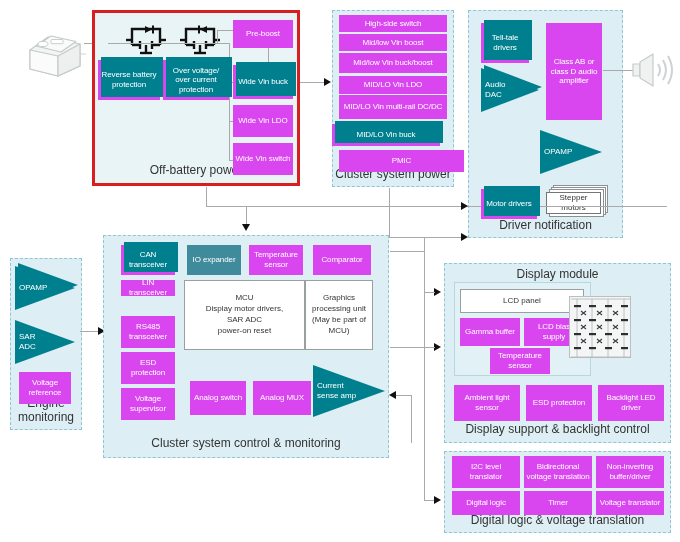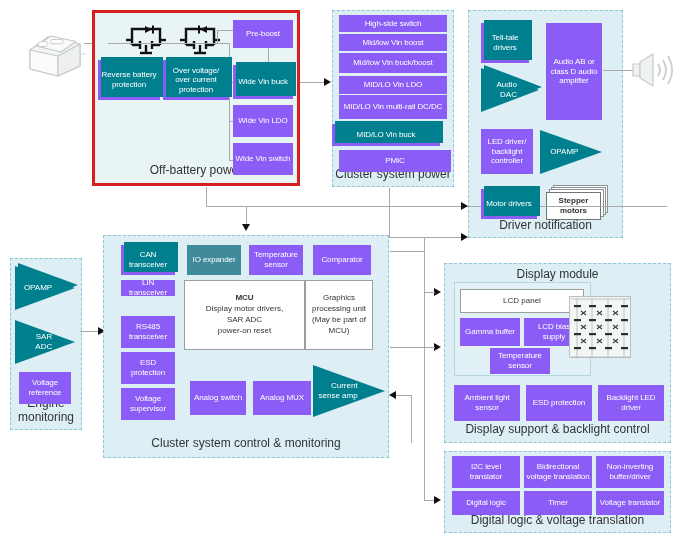--- a/index.html
+++ b/index.html
@@ -30,21 +30,21 @@
 
   
   .group.offbatt {
     background:#e9f4f7;
     border:3px solid #d81f1f;
   }
 
   
   .blk {
     position:absolute;
-    background:#8b5cf6;
+    background:#d946ef;
     color:#ffffff;
     font-size:8px;
     line-height:1.2;
     display:flex;
     align-items:center;
     justify-content:center;
     text-align:center;
     padding:1px 2px;
     letter-spacing:-0.1px;
   }
@@ -94,21 +94,21 @@
   }
   .tri > .tri-shape{
     position:absolute; left:0; top:0; width:100%; height:100%;
     background:#00808f;
     clip-path:polygon(0 0, 0 100%, 100% 50%);
   }
   .tri > .tri-txt{
     position:relative; z-index:2;
     width:62%;
     padding-left:4px;
-    text-align:right;
+    text-align:left;
   }
   .tri.stack2::before{
     content:"";
     position:absolute; left:3px; top:-3px;
     width:100%; height:100%;
     background:#00808f;
     clip-path:polygon(0 0, 0 100%, 100% 50%);
     z-index:0;
   }
 
@@ -269,53 +269,50 @@
   </div>
   <div class="blk" style="left:339px; top:76px; width:108px; height:18px;">
     <span>MID/LO Vin LDO</span>
   </div>
   <div class="blk" style="left:339px; top:95px; width:108px; height:24px;">
     <span>MID/LO Vin multi-rail DC/DC</span>
   </div>
   <div class="blk stack" style="left:332px; top:124px; width:108px; height:22px;">
     <span>MID/LO Vin buck</span>
   </div>
-  <div class="blk" style="left:339px; top:150px; width:112px; height:22px;">
+  <div class="blk" style="left:339px; top:150px; width:125px; height:22px;">
     <span>PMIC</span>
   </div>
 
   <div class="group" style="left:468px; top:10px; width:155px; height:228px;">
     <div class="group-label" style="bottom:4px;">Driver notification</div>
   </div>
 
   <div class="blk stack" style="left:481px; top:23px; width:48px; height:40px;">
     <span>Tell-tale drivers</span>
   </div>
   <div class="tri stack2" style="left:481px; top:68px; width:58px; height:44px;">
     <span class="tri-shape"></span>
     <span class="tri-txt">Audio DAC</span>
   </div>
   <div class="blk" style="left:546px; top:23px; width:56px; height:97px;">
-    <span>Audio AB or class D audio amplifier</span>
-  </div>
-  <div class="blk" style="left:481px; top:129px; width:52px; height:45px;">
-    <span>LED driver/ backlight controller</span>
+    <span>Class AB or class D audio amplifier</span>
   </div>
   <div class="tri" style="left:540px; top:130px; width:62px; height:44px;">
     <span class="tri-shape"></span>
     <span class="tri-txt">OPAMP</span>
   </div>
   <div class="blk stack" style="left:481px; top:189px; width:56px; height:30px;">
     <span>Motor drivers</span>
   </div>
   <div class="stackwhite" style="left:546px; top:185px; width:62px; height:36px;">
     <div class="sh" style="left:7px; top:0; width:55px; height:28px;"></div>
     <div class="sh" style="left:5px; top:2px; width:55px; height:28px;"></div>
     <div class="sh" style="left:3px; top:4px; width:55px; height:28px;"></div>
-    <div class="front" style="left:0; top:7px; width:55px; height:28px;font-weight:bold;">
+    <div class="front" style="left:0; top:7px; width:55px; height:22px;">
       <span>Stepper motors</span>
     </div>
   </div>
 
   <div class="ln lnh" style="left:603px; top:70px; width:32px; height:1px;"></div>
   <div class="speaker" style="left:632px; top:50px; width:44px; height:42px;">
     <svg width="44" height="42" viewBox="0 0 44 42">
       <g fill="#f0f1f1" stroke="#c6cbcc" stroke-width="1.2" stroke-linejoin="round">
         <rect x="1" y="14" width="7" height="12"></rect>
         <path d="M8 12 L21 4 L21 36 L8 28 Z"></path>
@@ -384,21 +381,21 @@
     <span>RS485 transceiver</span>
   </div>
   <div class="blk" style="left:121px; top:352px; width:54px; height:32px;">
     <span>ESD protection</span>
   </div>
   <div class="blk" style="left:121px; top:388px; width:54px; height:32px;">
     <span>Voltage supervisor</span>
   </div>
 
   <div class="wblk" style="left:184px; top:280px; width:121px; height:70px;">
-    <span style="font-weight:bold;">MCU</span>
+    <span style="">MCU</span>
     <span>Display motor drivers,</span>
     <span>SAR ADC</span>
     <span>power-on reset</span>
   </div>
   <div class="wblk" style="left:305px; top:280px; width:68px; height:70px;">
     <span>Graphics</span>
     <span>processing unit</span>
     <span>(May be part of</span>
     <span>MCU)</span>
   </div>

